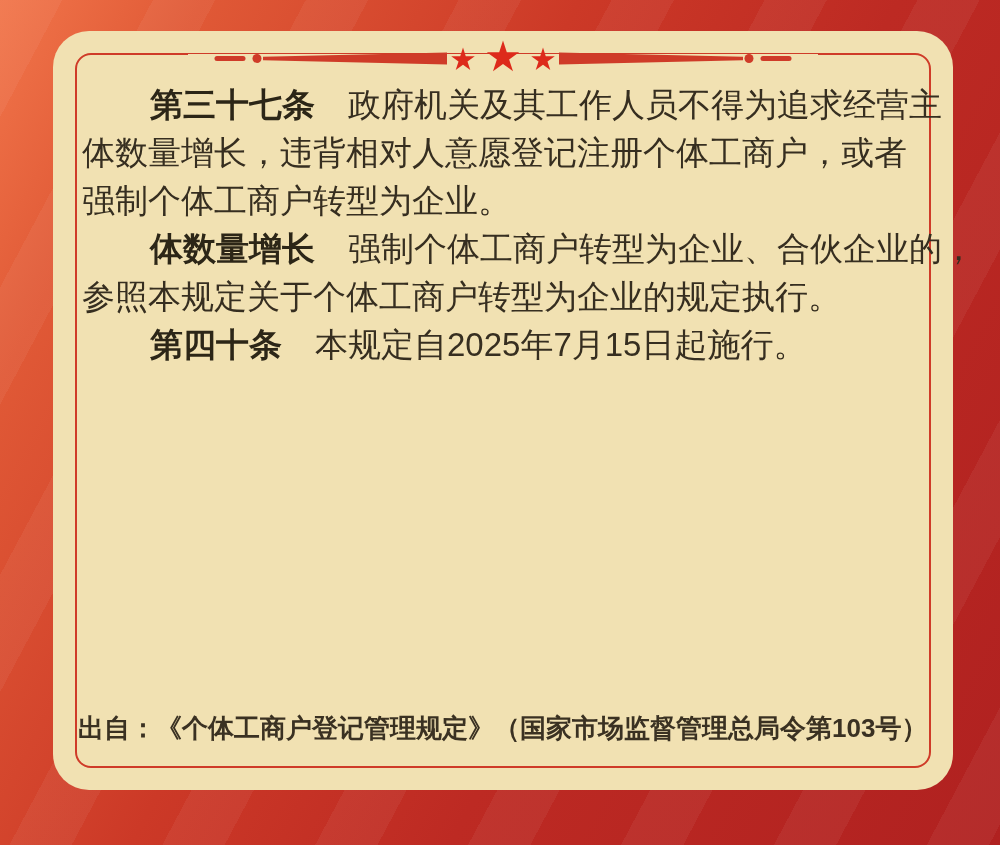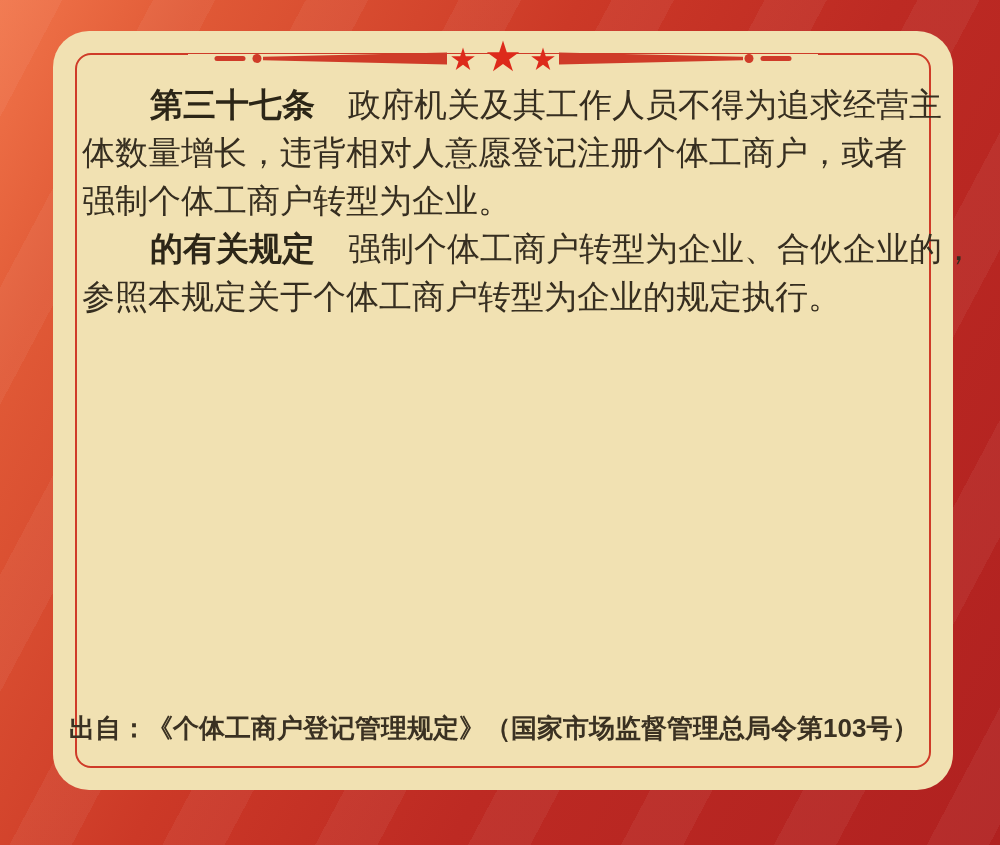--- a/index.html
+++ b/index.html
@@ -34,21 +34,21 @@
   }
   .articles {
     position:absolute; left:29px; top:50px; width:848px;
     font-size:33px; line-height:48px;
     color:#362e20; font-weight:500;
     letter-spacing:0;
   }
   .article { margin:0; white-space:pre; text-indent:68px; }
   .art-num { font-weight:800; color:#2c2617; }
   .source {
-    position:absolute; left:16px; top:679px; width:860px;
+    position:absolute; left:25px; top:679px; width:860px;
     font-size:26px; line-height:36px;
     font-weight:700; color:#3a3122;
     white-space:pre;
   }
 </style>
 </head>
 <body>
 
 <div class="screen">
   <div class="card">
@@ -72,20 +72,21 @@
         <use href="#star5" transform="translate(410,32) scale(0.62)"></use>
         <use href="#star5" transform="translate(450,29.5) scale(0.85)"></use>
         <use href="#star5" transform="translate(490,32) scale(0.62)"></use>
       </g>
     </svg>
 
     <div class="articles">
       <p class="article"><span class="art-num">第三十七条</span><span>　政府机关及其工作人员不得为追求经营主
 体数量增长，违背相对人意愿登记注册个体工商户，或者
 强制个体工商户转型为企业。</span></p>
-      <p class="article"><span class="art-num">的有关规定</span><span>　强制个体工商户转型为企业、合伙企业的，
+      <p class="article"><span class="art-num">体数量增长</span><span>　强制个体工商户转型为企业、合伙企业的，
 参照本规定关于个体工商户转型为企业的规定执行。</span></p>
+      <p class="article"><span class="art-num">第四十条</span><span>　本规定自2025年7月15日起施行。</span></p>
     </div>
 
     <div class="source">出自：《个体工商户登记管理规定》（国家市场监督管理总局令第103号）</div>
 
   </div>
 </div>
 
 </body></html>

